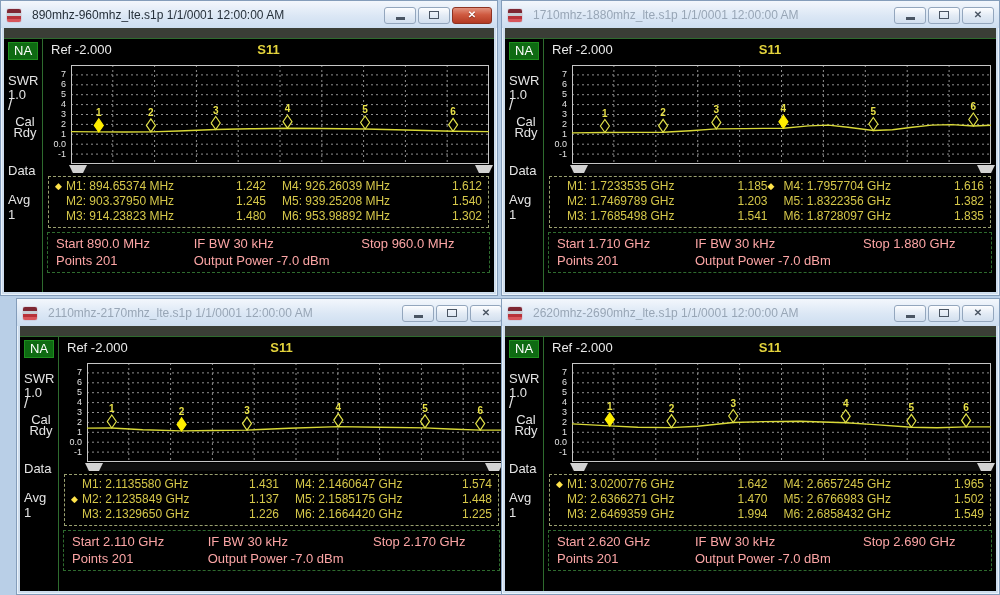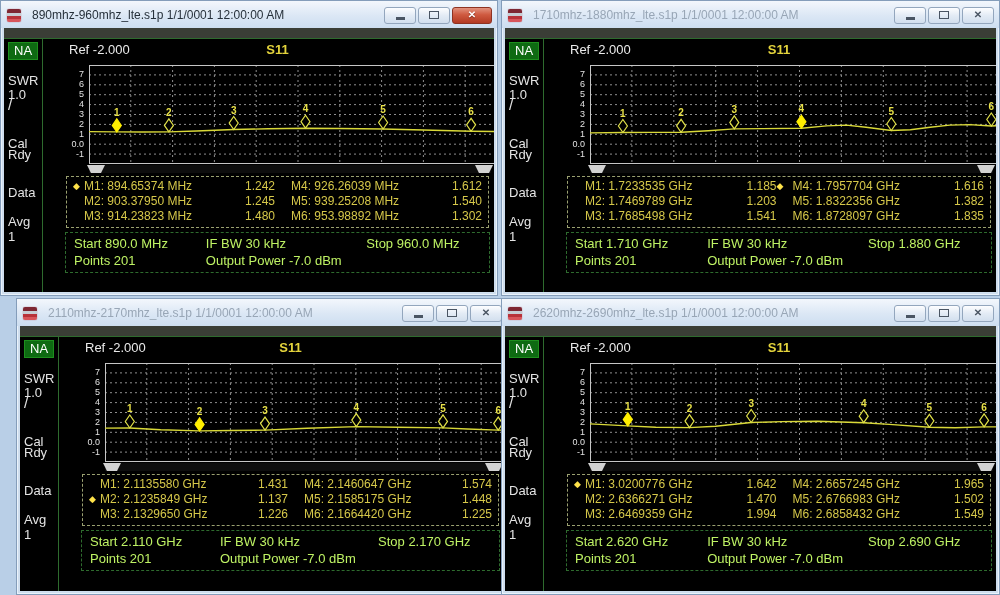--- a/index.html
+++ b/index.html
@@ -39,46 +39,46 @@
 
   .content{flex:1;margin:0 3px 3px;background:#000;display:flex;flex-direction:column;overflow:hidden;}
   .topstrip{height:10px;background:#3a3e36;border-bottom:1px solid #2e6b2e;flex:0 0 auto;}
   .app{flex:1;display:flex;min-height:0;}
 
   .sidebar{width:38px;flex:0 0 auto;color:#e4e4e4;font-size:13px;padding:3px 0 16px 4px;box-sizing:border-box;}
   .na{display:inline-block;background:#0e6a12;color:#fff;padding:0 5px 1px;border:1px solid #1d8f1d;font-size:13px;}
   .sb-mode{margin-top:13px;}
   .sb-scale{margin-top:1px;line-height:11px;}
   .sb-slash{font-size:15px;display:block;margin:-1px 0 0 0;}
-  .sb-cal{margin-top:28px;line-height:11px;}
+  .sb-cal{margin-top:6px;line-height:11px;text-align:center;}
   .sb-data{margin-top:25px;}
   .sb-avg{margin-top:14px;line-height:15px;}
 
-  .main{flex:1;border-left:1px solid #2e6b2e;display:flex;flex-direction:column;position:relative;min-width:0;padding-left:18px;}
+  .main{flex:1;border-left:1px solid #2e6b2e;display:flex;flex-direction:column;position:relative;min-width:0;}
   .hdr{height:19px;position:relative;color:#eaeaea;font-size:13px;padding:3px 8px 0;flex:0 0 auto;}
   .hdr .s11{position:absolute;left:0;right:0;top:3px;text-align:center;color:#e3d33c;font-weight:bold;}
 
   .plotrow{position:relative;height:99px;margin:4px 3px 0 0;flex:0 0 auto;}
   .ylab{position:absolute;left:0;top:0;width:26px;height:100%;}
   .ylab span{position:absolute;right:3px;font-size:9px;color:#e2e2e2;line-height:9px;}
   .plot{position:absolute;left:28px;top:0;right:2px;bottom:0;}
   .plot svg{display:block;position:absolute;inset:0;}
 
   .strip{height:8px;margin:1px 3px 0 28px;position:relative;background:#0d0d0d;flex:0 0 auto;}
   .handle{position:absolute;top:0;width:18px;height:8px;background:#d2d2d2;
     clip-path:polygon(0 0,100% 0,78% 100%,22% 100%);}
   .handle.left{left:-2px;} .handle.right{right:-2px;}
 
   .mtable{margin:3px 5px 0;border:1px dashed #9aa070;padding:2px 6px 3px;flex:0 0 auto;
     display:grid;grid-template-columns:11px 1fr 54px 16px 1fr 54px;
     font-size:12px;line-height:15px;color:#d6c84a;}
   .mtable .am{color:#ffe34a;font-size:9px;}
   .mtable .mval{text-align:right;}
 
-  .footer{margin:4px 4px 4px;border:1px dashed #2e6b2e;padding:2px 8px 3px;color:#bef264;font-size:13px;flex:0 0 auto;}
+  .footer{margin:4px 4px 4px;border:1px dashed #2e6b2e;padding:2px 8px 3px;color:#fca5a5;font-size:13px;flex:0 0 auto;}
   .frow{display:grid;grid-template-columns:1.15fr 1.4fr 1fr;line-height:17px;}
   .frow .right{text-align:left;}
 </style>
 </head>
 <body>
 
 <div id="desktop"></div>
 
 <div class="window pos-0 active">
     <div class="titlebar">

